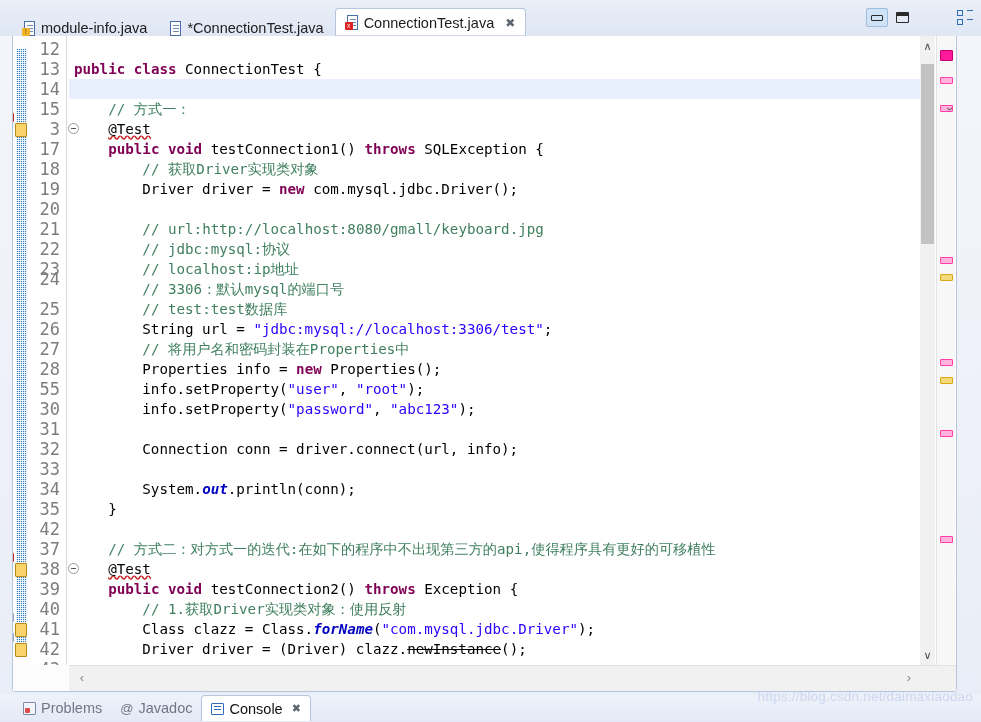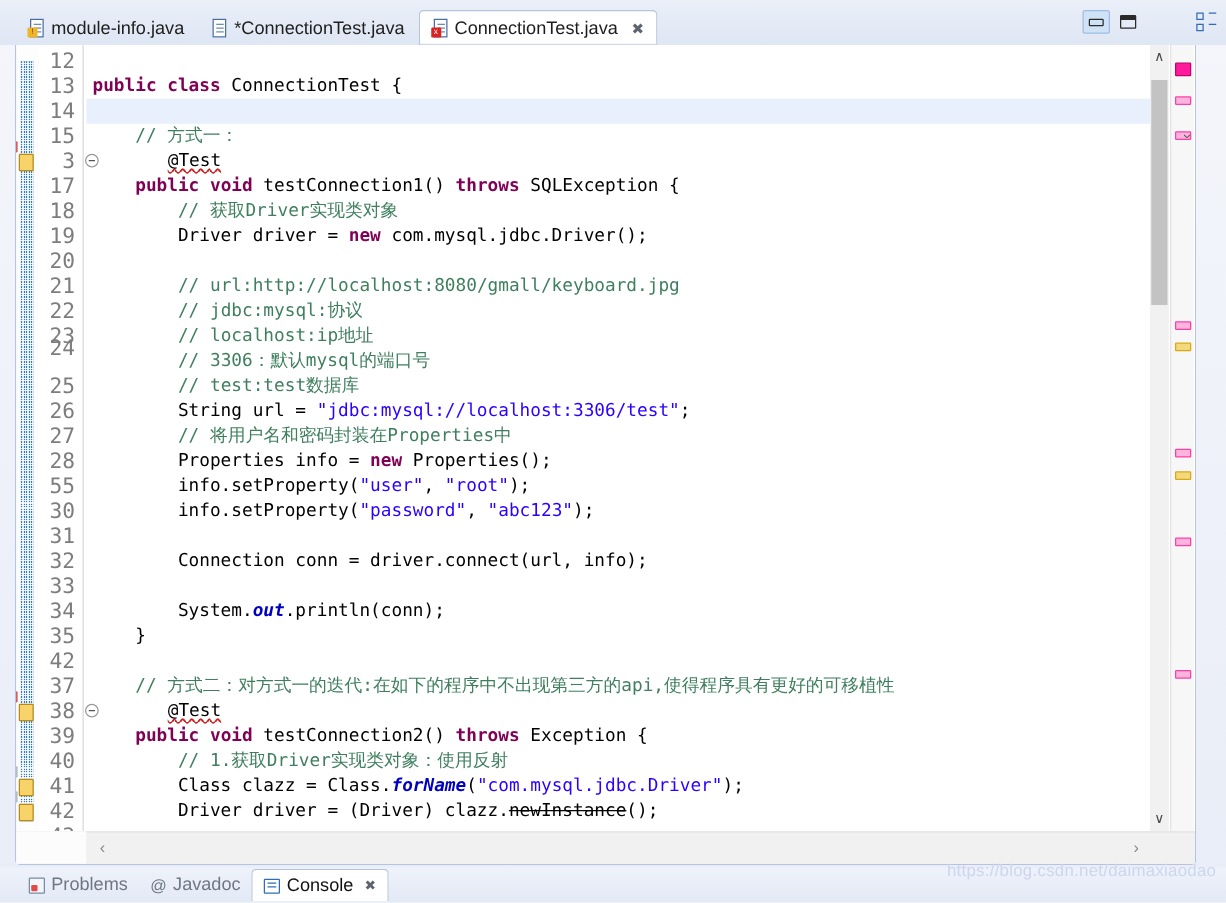--- a/index.html
+++ b/index.html
@@ -25,21 +25,21 @@
     display: flex; align-items: flex-end;
   }
   .tab {
     display: flex; align-items: center; gap: 6px;
     height: 28px; padding: 0 10px 0 9px;
     font-size: 14.5px; color: #1c1c1c;
     border-top-left-radius: 4px; border-top-right-radius: 4px;
     border: 1px solid transparent; border-bottom: none;
     white-space: nowrap;
   }
-  .tab.inactive { color: #202020; }
+  .tab.inactive { color: #202020; align-items: flex-end; }
   .tab.active {
     background: #ffffff;
     border-color: #b6c4dc;
     box-shadow: 0 -1px 0 #cfd9ea inset;
   }
   .tab-close {
     font-size: 12px; color: #5c6470; margin-left: 5px; line-height: 1;
   }
   
   .ficon { position: relative; width: 13px; height: 15px; flex: none; }
@@ -170,21 +170,20 @@
   .str { color: #2a00ff; }
   .cmt { color: #3f7f5f; }
   .ital{ font-style: italic; color: #0000c0; font-weight: bold; }
   .warn-squiggle {
     text-decoration: underline wavy #d7a300;
     text-decoration-skip-ink: none;
   }
   .spell {
     text-decoration: underline wavy #cc2222;
     text-decoration-skip-ink: none;
-    margin-left: 26px;
   }
   .deprecated { text-decoration: line-through; }
 
   
   .vscroll {
     position: absolute; right: 21px; top: 0; width: 15px; bottom: 0;
     background: #f1f1f1;
   }
   .vs-up, .vs-down {
     position: absolute; left: 0; width: 15px; height: 16px;

